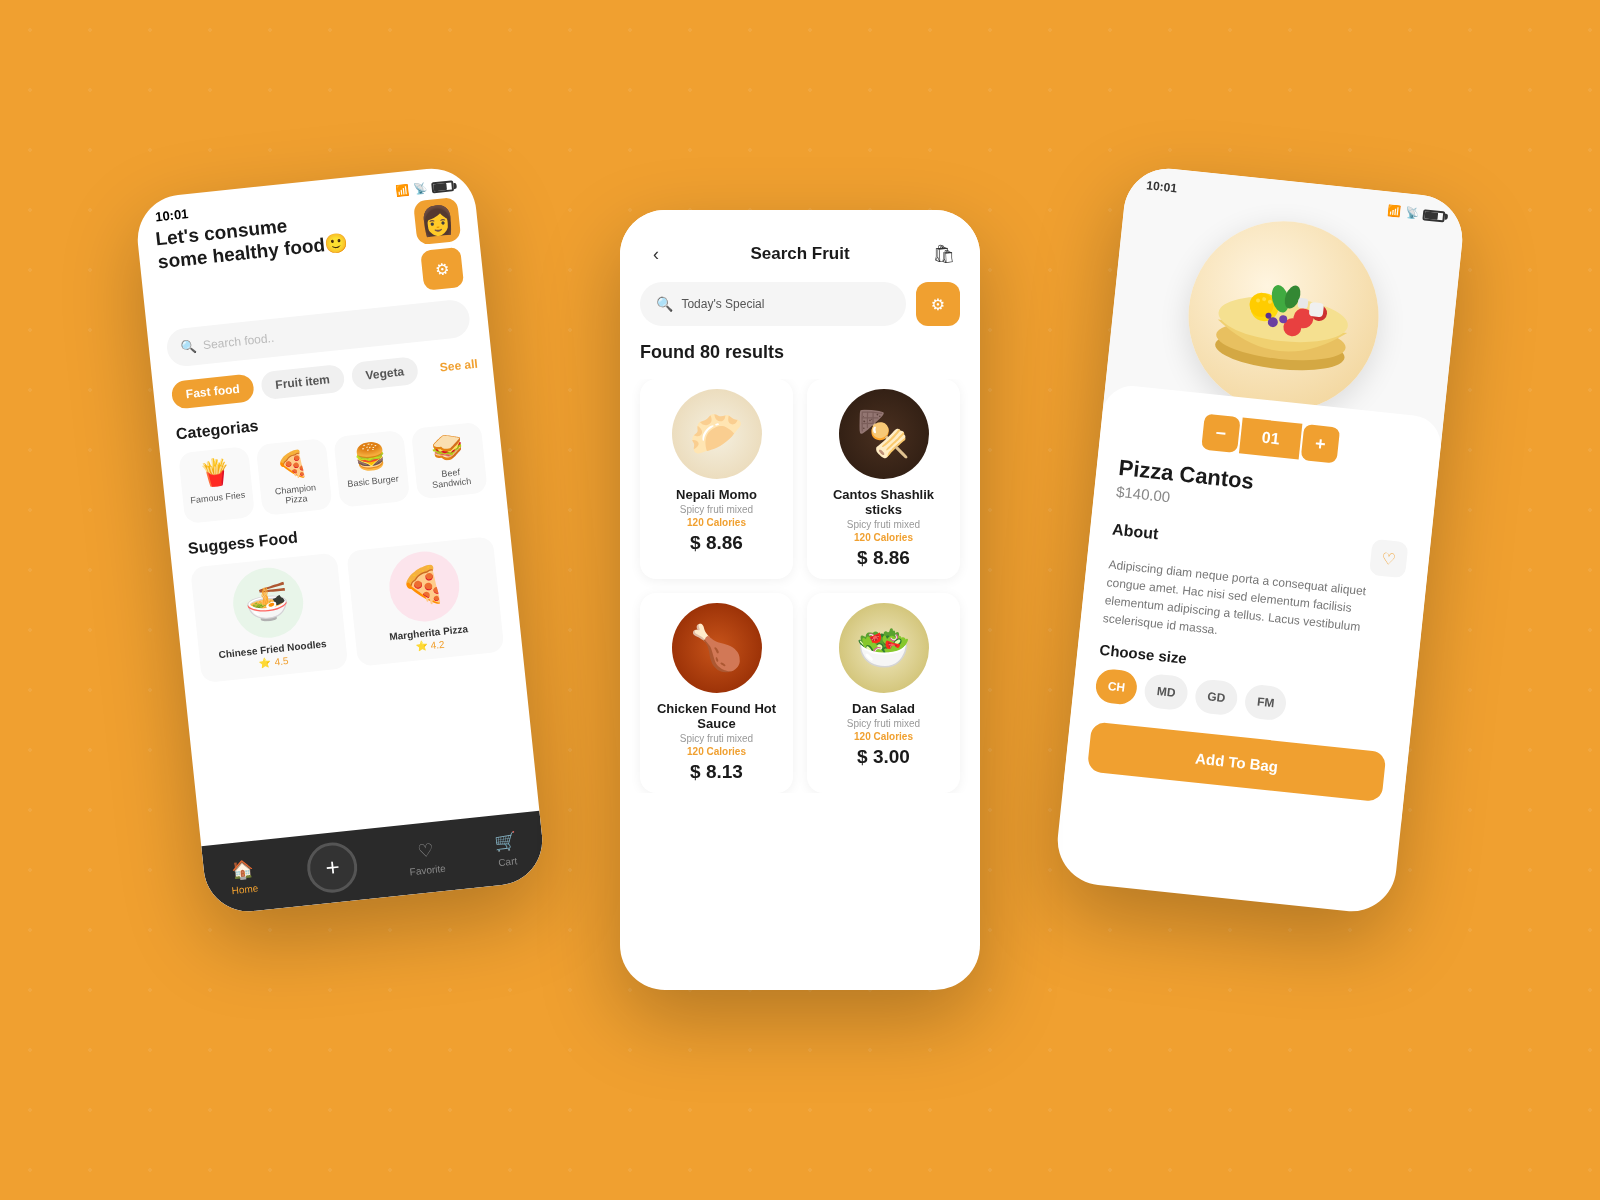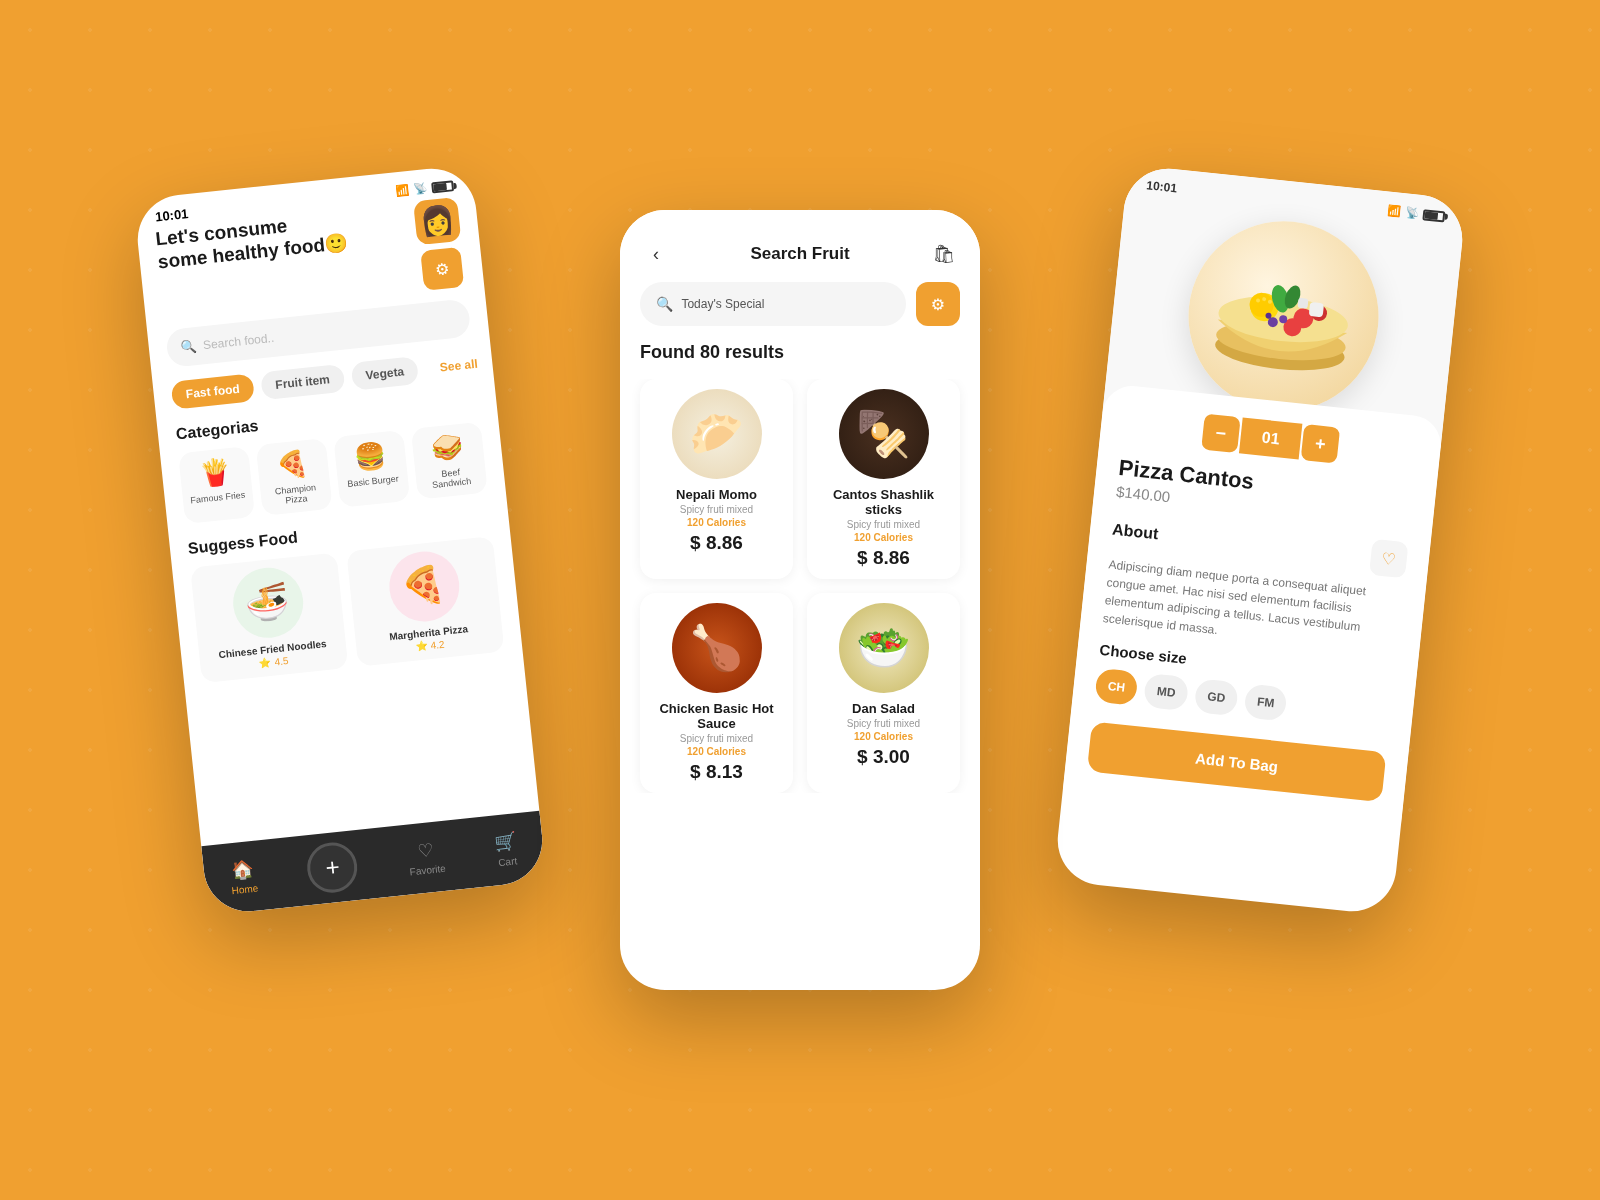--- a/index.html
+++ b/index.html
@@ -690,21 +690,21 @@
             </div>
           <div class="food-name">Cantos Shashlik sticks</div>
           <div class="food-desc">Spicy fruti mixed</div>
           <div class="calories">120 Calories</div>
           <div class="price">$ 8.86</div>
         </div>
         <div class="food-card">
           <div class="food-img fc-3">
               <span style="font-size:44px;">🍗</span>
             </div>
-          <div class="food-name">Chicken Basic Hot Sauce</div>
+          <div class="food-name">Chicken Found Hot Sauce</div>
           <div class="food-desc">Spicy fruti mixed</div>
           <div class="calories">120 Calories</div>
           <div class="price">$ 8.13</div>
         </div>
         <div class="food-card">
           <div class="food-img fc-4">
               <span style="font-size:44px;">🥗</span>
             </div>
           <div class="food-name">Dan Salad</div>
           <div class="food-desc">Spicy fruti mixed</div>

